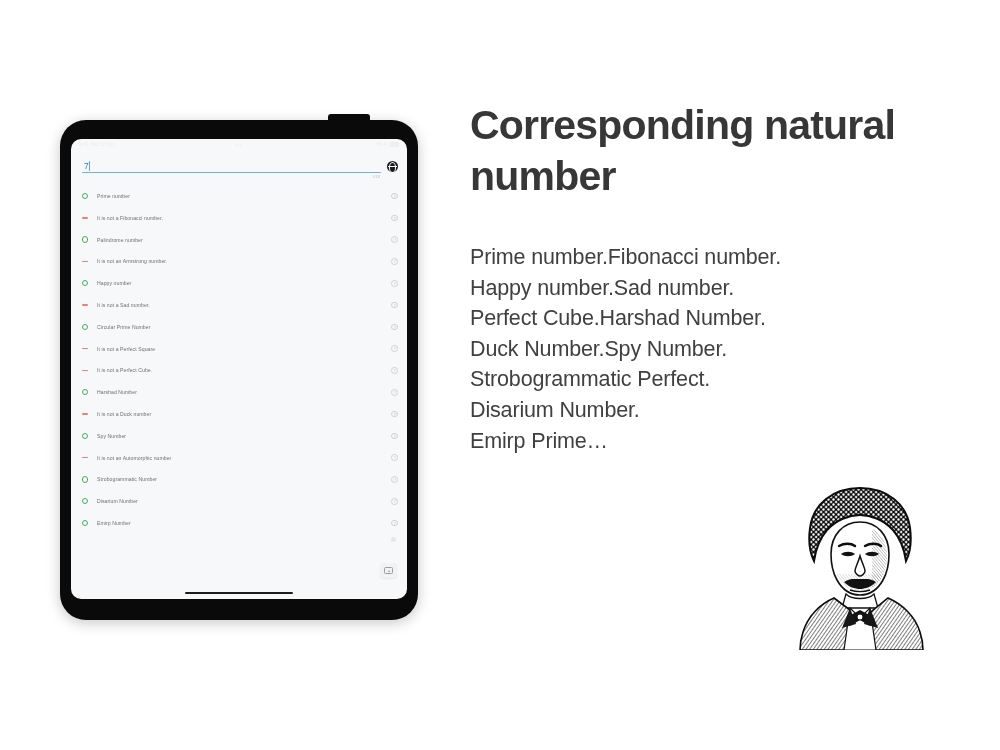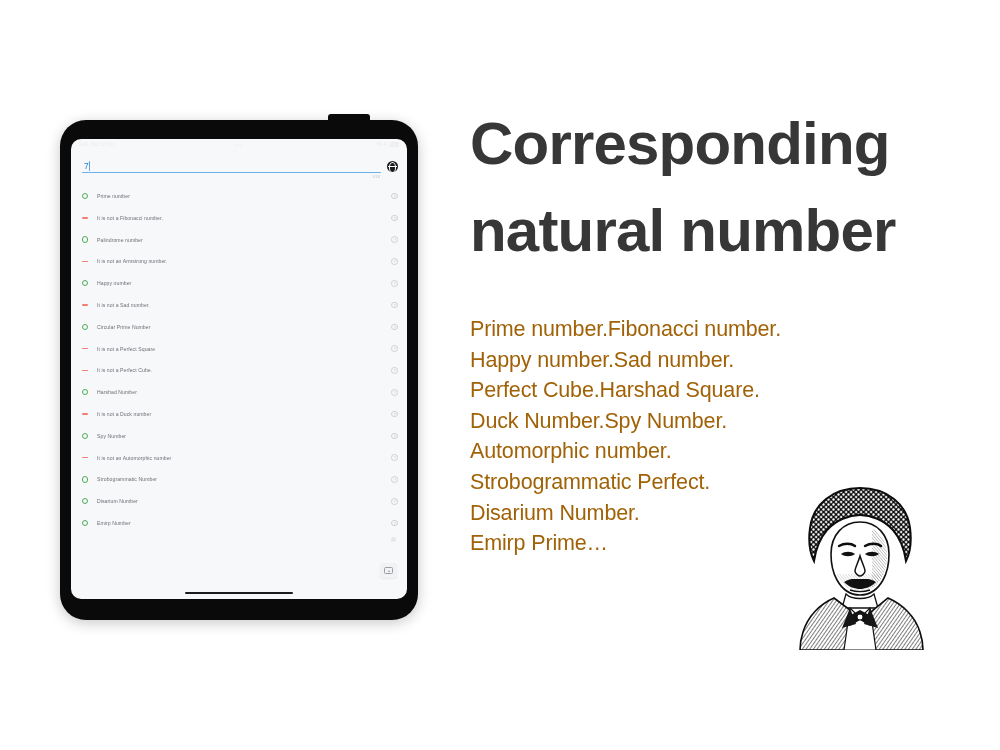--- a/index.html
+++ b/index.html
@@ -247,32 +247,32 @@
   }
 
   
   #content-panel {
     position: absolute;
     left: 470px;
     top: 100px;
     width: 480px;
   }
   #page-heading {
-    font-size: 60px;
+    font-size: 41px;
     font-weight: bold;
-    line-height: 87px;
+    line-height: 51px;
     color: #373737;
     letter-spacing: -0.8px;
     font-family: "Liberation Sans", sans-serif;
   }
   #description-block {
     margin-top: 40px;
     font-size: 21.5px;
     line-height: 30.6px;
-    color: #a16207;
+    color: #404040;
     letter-spacing: -0.15px;
     font-family: "Liberation Sans", sans-serif;
   }
   .description-line { white-space: nowrap; }
 
   
   #portrait-illustration {
     position: absolute;
     left: 776px;
     top: 482px;
@@ -438,23 +438,22 @@
 
   </div>
 </div>
 
 <div id="content-panel">
   <h1 id="page-heading">Corresponding natural number</h1>
   <div id="description-block">
 
   <div class="description-line">Prime number.Fibonacci number.</div>
       <div class="description-line">Happy number.Sad number.</div>
-      <div class="description-line">Perfect Cube.Harshad Square.</div>
+      <div class="description-line">Perfect Cube.Harshad Number.</div>
       <div class="description-line">Duck Number.Spy Number.</div>
-      <div class="description-line">Automorphic number.</div>
       <div class="description-line">Strobogrammatic Perfect.</div>
       <div class="description-line">Disarium Number.</div>
       <div class="description-line">Emirp Prime…</div>
     </div>
 </div>
 
 <div id="portrait-illustration">
   <svg width="168" height="168" viewBox="0 0 168 168" aria-hidden="true">
     <defs>
       <pattern id="hatch" width="3" height="3" patternUnits="userSpaceOnUse" patternTransform="rotate(35)">

